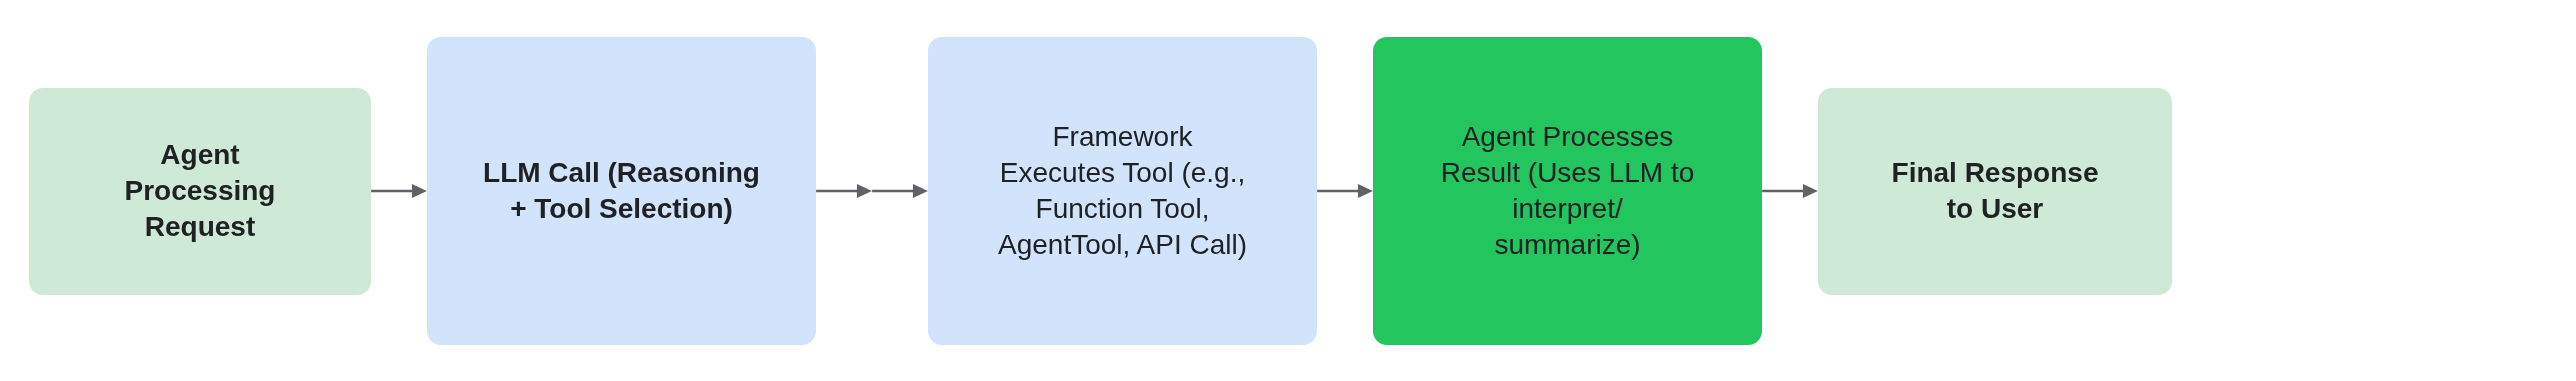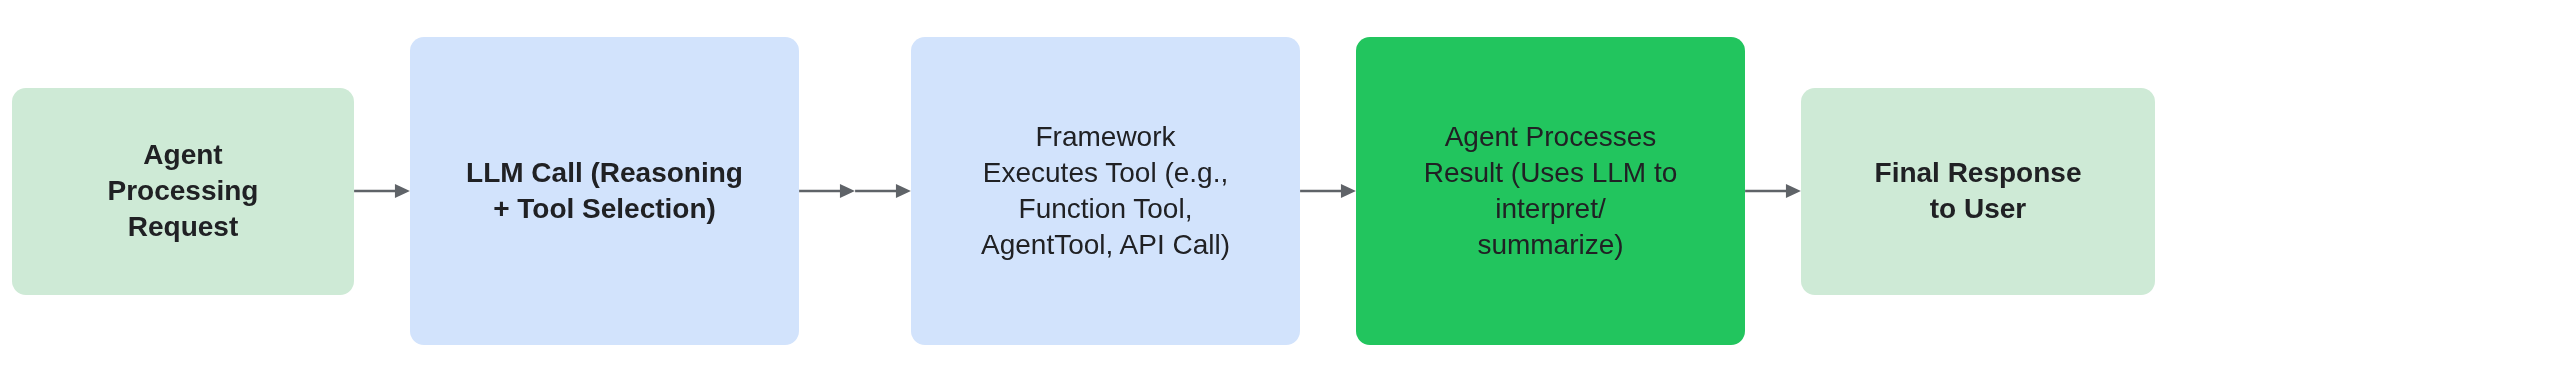--- a/index.html
+++ b/index.html
@@ -8,21 +8,21 @@
     height: 382px;
     background: #ffffff;
     font-family: "Liberation Sans", "DejaVu Sans", sans-serif;
     overflow: hidden;
   }
   .flowchart {
     width: 2576px;
     height: 382px;
     display: flex;
     align-items: center;
-    padding-left: 12px;
+    padding-left: 29px;
     color: var(--arrow-color, #5F6368);
   }
   .node {
     display: flex;
     align-items: center;
     justify-content: center;
     text-align: center;
     border-radius: 14px;
     color: #202124;
     font-size: 28px;

